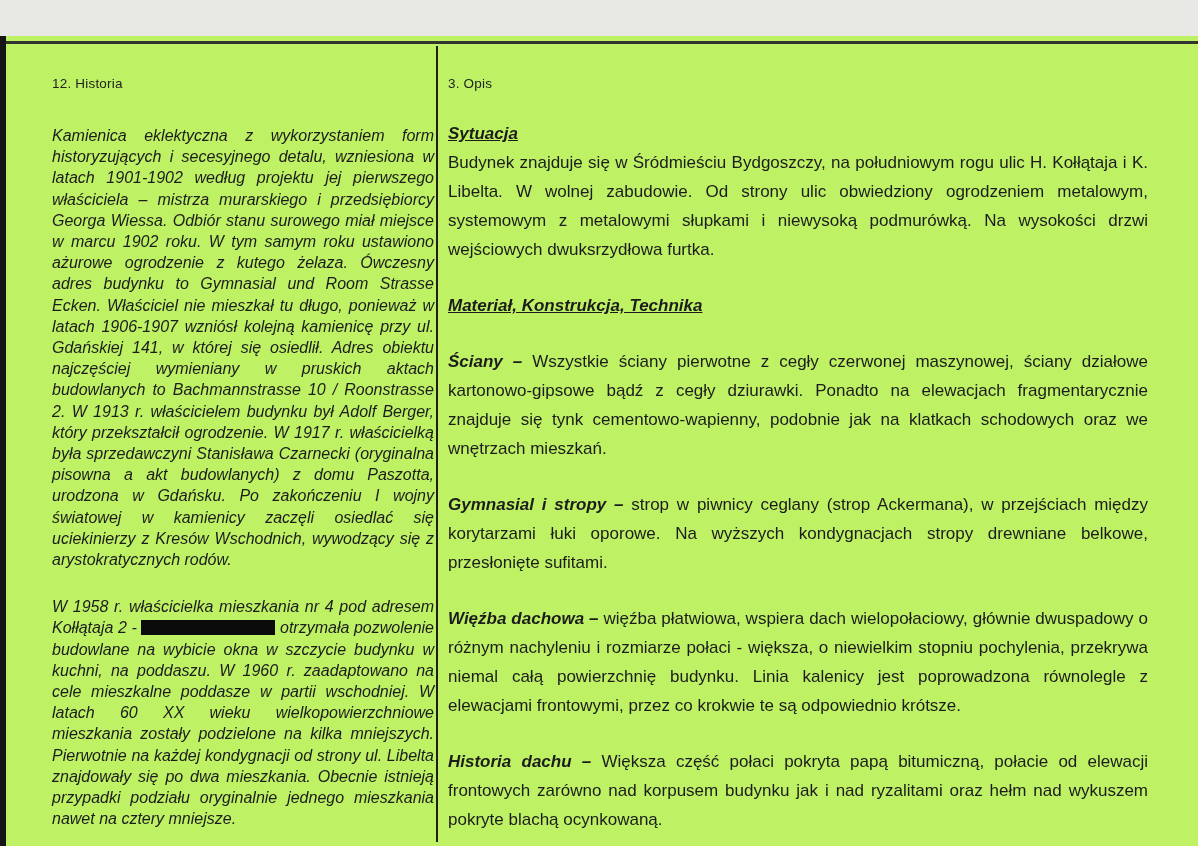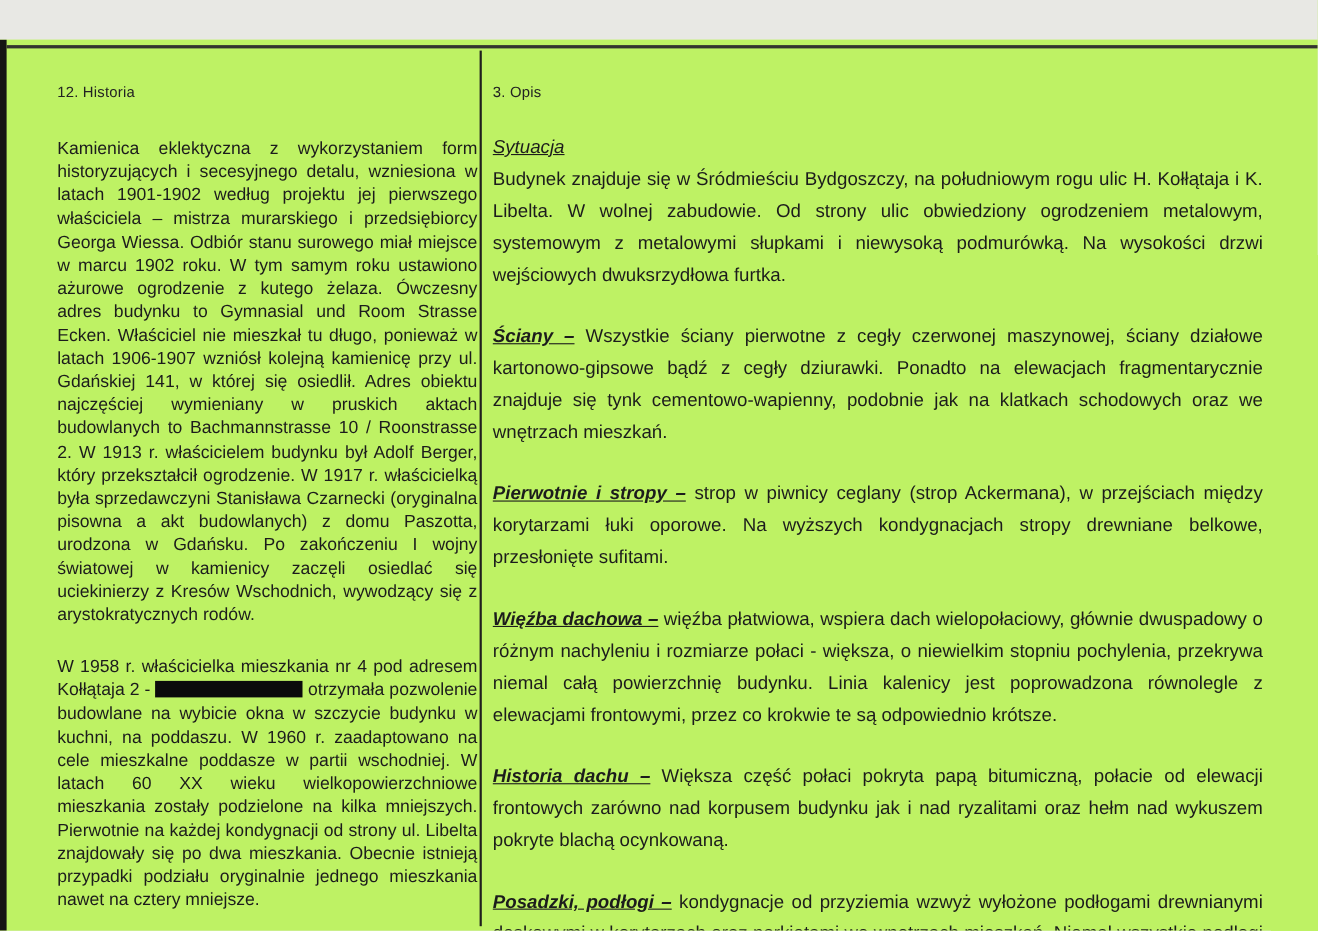--- a/index.html
+++ b/index.html
@@ -47,20 +47,21 @@
   .col-header {
     font-size: 13.5px;
     letter-spacing: 0.2px;
     color: #222;
   }
   .left-body {
     margin-top: 34px;
     font-size: 16px;
     line-height: 21.2px;
     text-align: justify;
+    font-style: italic;
   }
   .left-body p { margin: 0; }
   .left-body p.p2 { margin-top: 26px; }
   .attachment-note {
     margin-top: 0;
     text-align: left;
     font-size: 16px;
     line-height: 21.2px;
   }
   .redaction {
@@ -71,28 +72,27 @@
   }
   .right-body {
     margin-top: 28px;
     font-size: 17px;
     line-height: 29px;
     text-align: justify;
   }
   .section { margin: 0 0 27px 0; }
   .section:last-child { margin-bottom: 0; }
   .section-heading {
-    font-weight: normal;
+    font-weight: bold;
     font-style: italic;
     text-decoration: underline;
   }
   .run-in-lead {
     font-weight: bold;
     font-style: italic;
-    text-decoration: underline;
   }
   .heading-block { margin-bottom: 0; }
 </style>
 </head>
 <body>
 
 <div class="page">
 
   <div class="edge-left"></div>
   <div class="edge-top"></div>
@@ -109,24 +109,27 @@
 
   <div class="col-right">
     <div class="col-header">3. Opis</div>
     <div class="right-body">
 
       <div class="section">
         <div class="heading-block"><span class="section-heading">Sytuacja</span></div>
         <div>Budynek znajduje się w Śródmieściu Bydgoszczy, na południowym rogu ulic H. Kołłątaja i K. Libelta. W wolnej zabudowie. Od strony ulic obwiedziony ogrodzeniem metalowym, systemowym z metalowymi słupkami i niewysoką podmurówką. Na wysokości drzwi wejściowych dwuksrzydłowa furtka.</div>
       </div>
 
+      <div class="section">
+        <div class="heading-block"><span class="section-heading">Materiał, Konstrukcja, Technika</span></div>
+      </div>
 
       <div class="section"><span class="run-in-lead">Ściany –</span><span> Wszystkie ściany pierwotne z cegły czerwonej maszynowej, ściany działowe kartonowo-gipsowe bądź z cegły dziurawki. Ponadto na elewacjach fragmentarycznie znajduje się tynk cementowo-wapienny, podobnie jak na klatkach schodowych oraz we wnętrzach mieszkań.</span></div>
 
-      <div class="section"><span class="run-in-lead">Pierwotnie i stropy –</span><span> strop w piwnicy ceglany (strop Ackermana), w przejściach między korytarzami łuki oporowe. Na wyższych kondygnacjach stropy drewniane belkowe, przesłonięte sufitami.</span></div>
+      <div class="section"><span class="run-in-lead">Gymnasial i stropy –</span><span> strop w piwnicy ceglany (strop Ackermana), w przejściach między korytarzami łuki oporowe. Na wyższych kondygnacjach stropy drewniane belkowe, przesłonięte sufitami.</span></div>
 
       <div class="section"><span class="run-in-lead">Więźba dachowa –</span><span> więźba płatwiowa, wspiera dach wielopołaciowy, głównie dwuspadowy o różnym nachyleniu i rozmiarze połaci - większa, o niewielkim stopniu pochylenia, przekrywa niemal całą powierzchnię budynku. Linia kalenicy jest poprowadzona równolegle z elewacjami frontowymi, przez co krokwie te są odpowiednio krótsze.</span></div>
 
       <div class="section"><span class="run-in-lead">Historia dachu –</span><span> Większa część połaci pokryta papą bitumiczną, połacie od elewacji frontowych zarówno nad korpusem budynku jak i nad ryzalitami oraz hełm nad wykuszem pokryte blachą ocynkowaną.</span></div>
 
       <div class="section"><span class="run-in-lead">Posadzki, podłogi –</span><span> kondygnacje od przyziemia wzwyż wyłożone podłogami drewnianymi deskowymi w korytarzach oraz parkietami we wnętrzach mieszkań. Niemal wszystkie podłogi w mieszkaniach przekryto panelami bądź linoleum. W piwnicy wylewka betonowa.</span></div>
 
     </div>
   </div>
 

